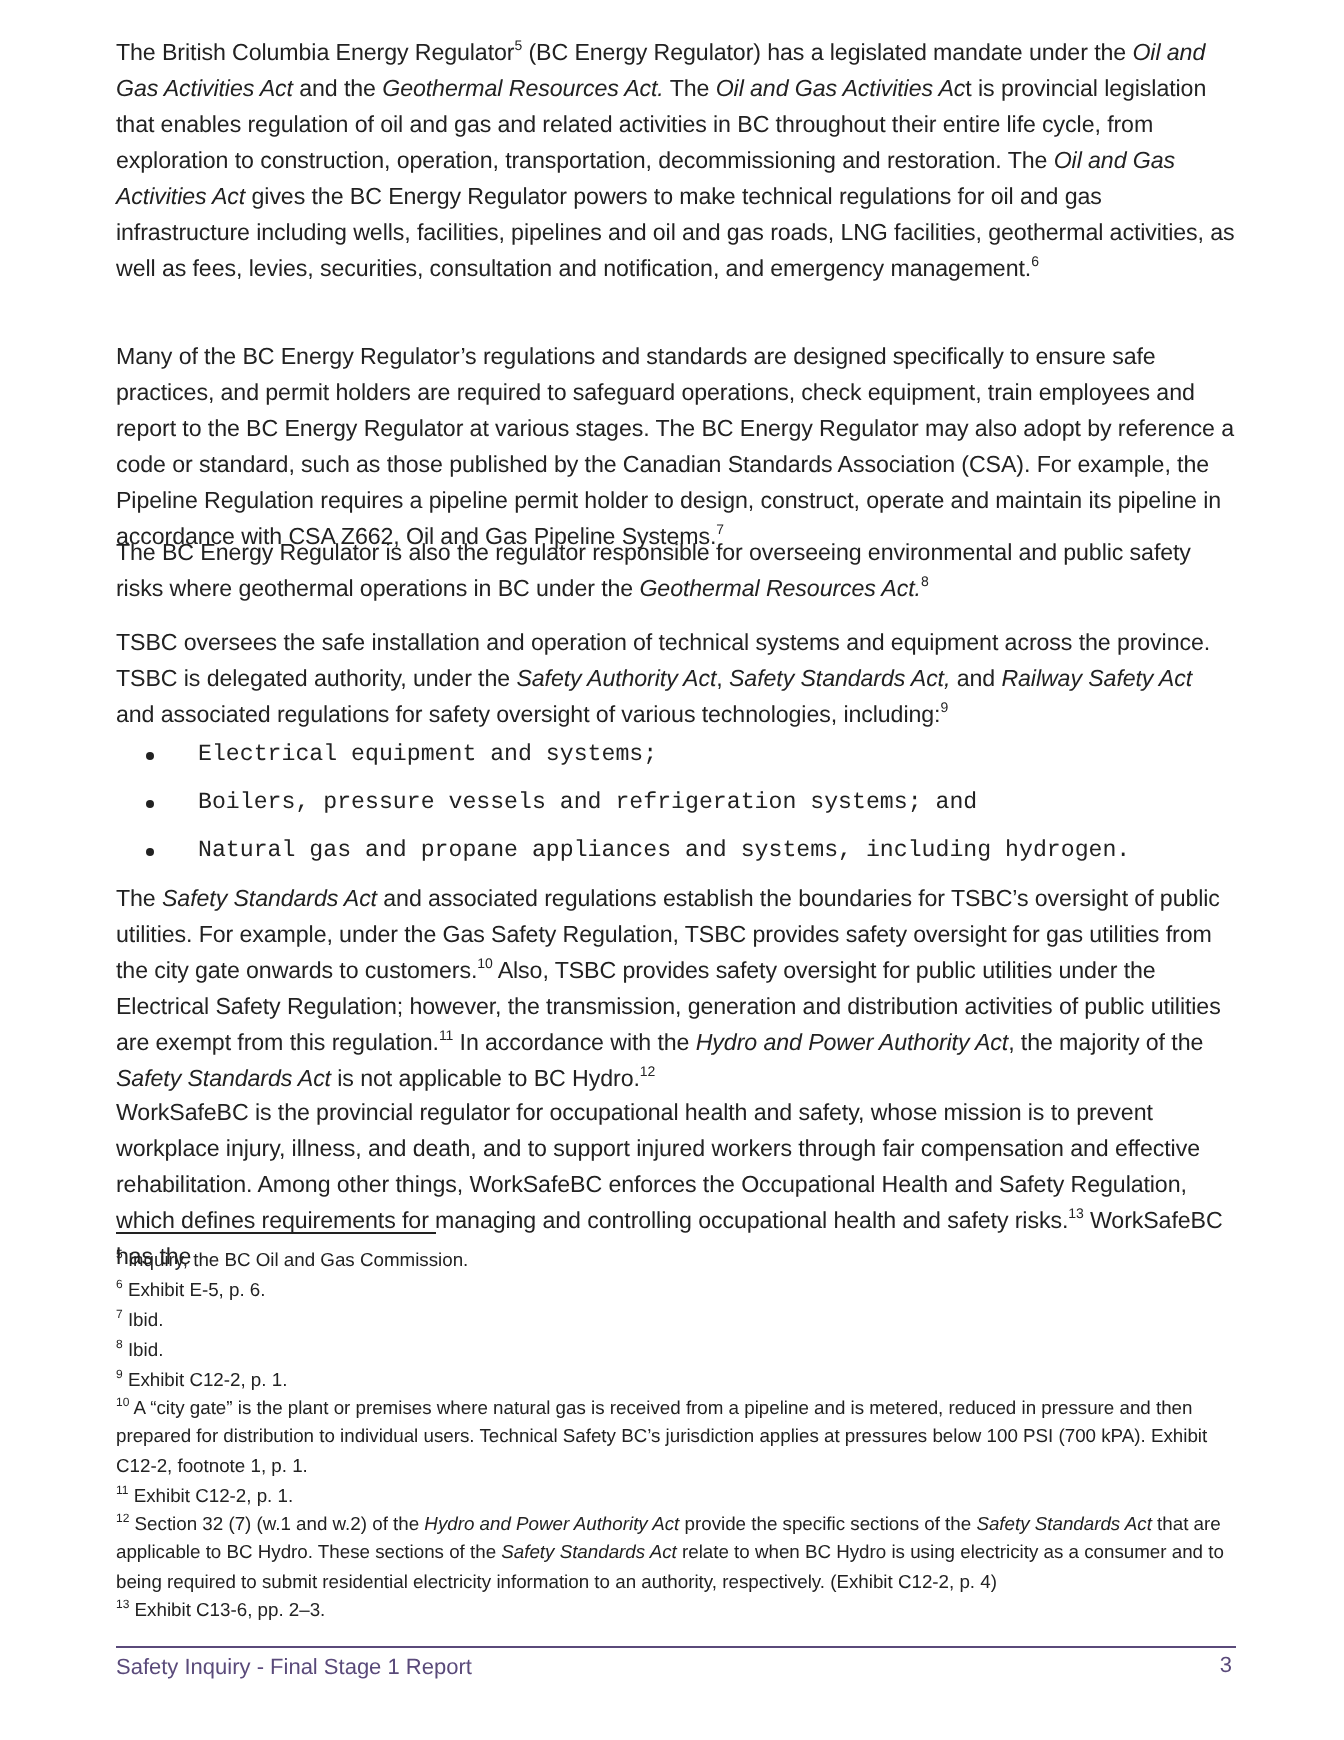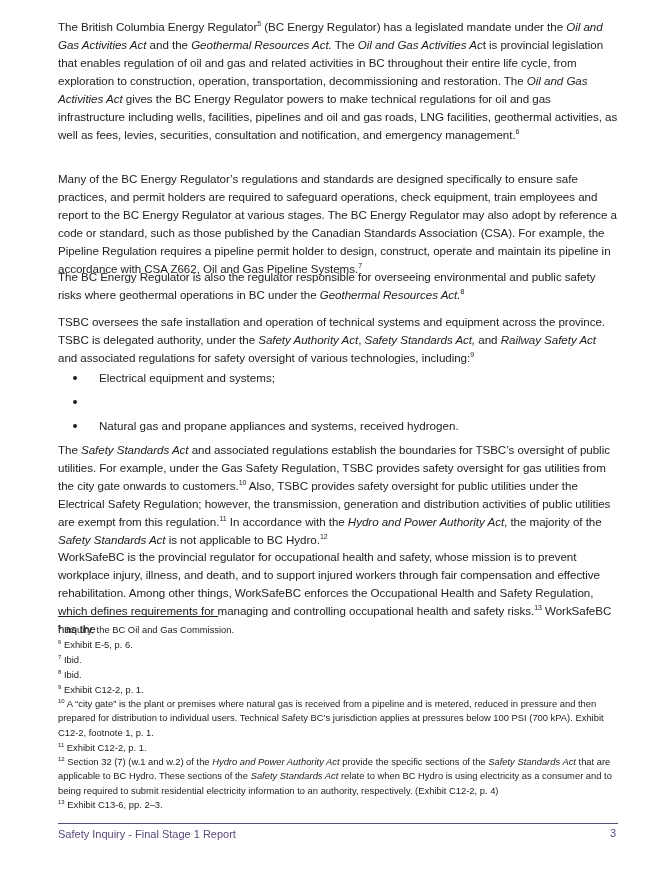--- a/index.html
+++ b/index.html
@@ -9,21 +9,21 @@
     color: #222222;
   }
   .page { position: absolute; left: 58px; top: 0; width: 560px; }
   .para {
     position: absolute; left: 0; width: 560px;
     font-size: 11.6px; line-height: 18px; margin: 0;
     letter-spacing: -0.05px;
   }
   .para i { font-style: italic; }
   sup { font-size: 7px; line-height: 0; vertical-align: 5px; }
-  .bullets { position: absolute; left: 0; width: 560px; margin: 0; padding: 0; list-style: none; }
+  .bullets { position: absolute; left: 0; width: 560px; margin: 0; padding: 0; list-style: none; font-family: Liberation Mono, monospace; }
   .bullets li {
     position: relative; font-size: 11.6px; line-height: 18px; height: 24px; padding-left: 41px;
   }
   .bullets li .dot {
     position: absolute; left: 15px; top: 7px; width: 4px; height: 4px;
     border-radius: 50%; background: #222;
   }
   .fn-rule { position: absolute; left: 0; top: 616px; width: 160px; border-top: 1px solid #222; }
   .fn {
     position: absolute; left: 0; width: 560px;
@@ -49,22 +49,22 @@
   <p class="para" style="top:18px"><span>The British Columbia Energy Regulator</span><sup>5</sup><span> (BC Energy Regulator) has a legislated mandate under the </span><i>Oil and Gas Activities Act</i><span> and the </span><i>Geothermal Resources Act.</i><span> The </span><i>Oil and Gas Activities Ac</i><span>t is provincial legislation that enables regulation of oil and gas and related activities in BC throughout their entire life cycle, from exploration to construction, operation, transportation, decommissioning and restoration. The </span><i>Oil and Gas Activities Act</i><span> gives the BC Energy Regulator powers to make technical regulations for oil and gas infrastructure including wells, facilities, pipelines and oil and gas roads, LNG facilities, geothermal activities, as well as fees, levies, securities, consultation and notification, and emergency management.</span><sup>6</sup></p>
 
   <p class="para" style="top:170px"><span>Many of the BC Energy Regulator’s regulations and standards are designed specifically to ensure safe practices, and permit holders are required to safeguard operations, check equipment, train employees and report to the BC Energy Regulator at various stages. The BC Energy Regulator may also adopt by reference a code or standard, such as those published by the Canadian Standards Association (CSA). For example, the Pipeline Regulation requires a pipeline permit holder to design, construct, operate and maintain its pipeline in accordance with CSA Z662, Oil and Gas Pipeline Systems.</span><sup>7</sup></p>
 
   <p class="para" style="top:268px"><span>The BC Energy Regulator is also the regulator responsible for overseeing environmental and public safety risks where geothermal operations in BC under the </span><i>Geothermal Resources Act.</i><sup>8</sup></p>
 
   <p class="para" style="top:313px"><span>TSBC oversees the safe installation and operation of technical systems and equipment across the province. TSBC is delegated authority, under the </span><i>Safety Authority Act</i><span>, </span><i>Safety Standards Act,</i><span> and </span><i>Railway Safety Act</i><span> and associated regulations for safety oversight of various technologies, including:</span><sup>9</sup></p>
 
   <ul class="bullets" style="top:369px">
     <li><span class="dot"></span><span>Electrical equipment and systems;</span></li>
-    <li><span class="dot"></span></li>
-    <li><span class="dot"></span><span>Natural gas and propane appliances and systems, received hydrogen.</span></li>
+    <li><span class="dot"></span><span>Boilers, pressure vessels and refrigeration systems; and</span></li>
+    <li><span class="dot"></span><span>Natural gas and propane appliances and systems, including hydrogen.</span></li>
   </ul>
 
   <p class="para" style="top:441px"><span>The </span><i>Safety Standards Act</i><span> and associated regulations establish the boundaries for TSBC’s oversight of public utilities. For example, under the Gas Safety Regulation, TSBC provides safety oversight for gas utilities from the city gate onwards to customers.</span><sup>10</sup><span> Also, TSBC provides safety oversight for public utilities under the Electrical Safety Regulation; however, the transmission, generation and distribution activities of public utilities are exempt from this regulation.</span><sup>11</sup><span> In accordance with the </span><i>Hydro and Power Authority Act</i><span>, the majority of the </span><i>Safety Standards Act</i><span> is not applicable to BC Hydro.</span><sup>12</sup></p>
 
   <p class="para" style="top:548px"><span>WorkSafeBC is the provincial regulator for occupational health and safety, whose mission is to prevent workplace injury, illness, and death, and to support injured workers through fair compensation and effective rehabilitation. Among other things, WorkSafeBC enforces the Occupational Health and Safety Regulation, which defines requirements for managing and controlling occupational health and safety risks.</span><sup>13</sup><span> WorkSafeBC has the</span></p>
 
   <div class="fn-rule"></div>
 
   <p class="fn" style="top:623px"><sup>5</sup><span> Inquiry, the BC Oil and Gas Commission.</span></p>
   <p class="fn" style="top:638px"><sup>6</sup><span> Exhibit E-5, p. 6.</span></p>

